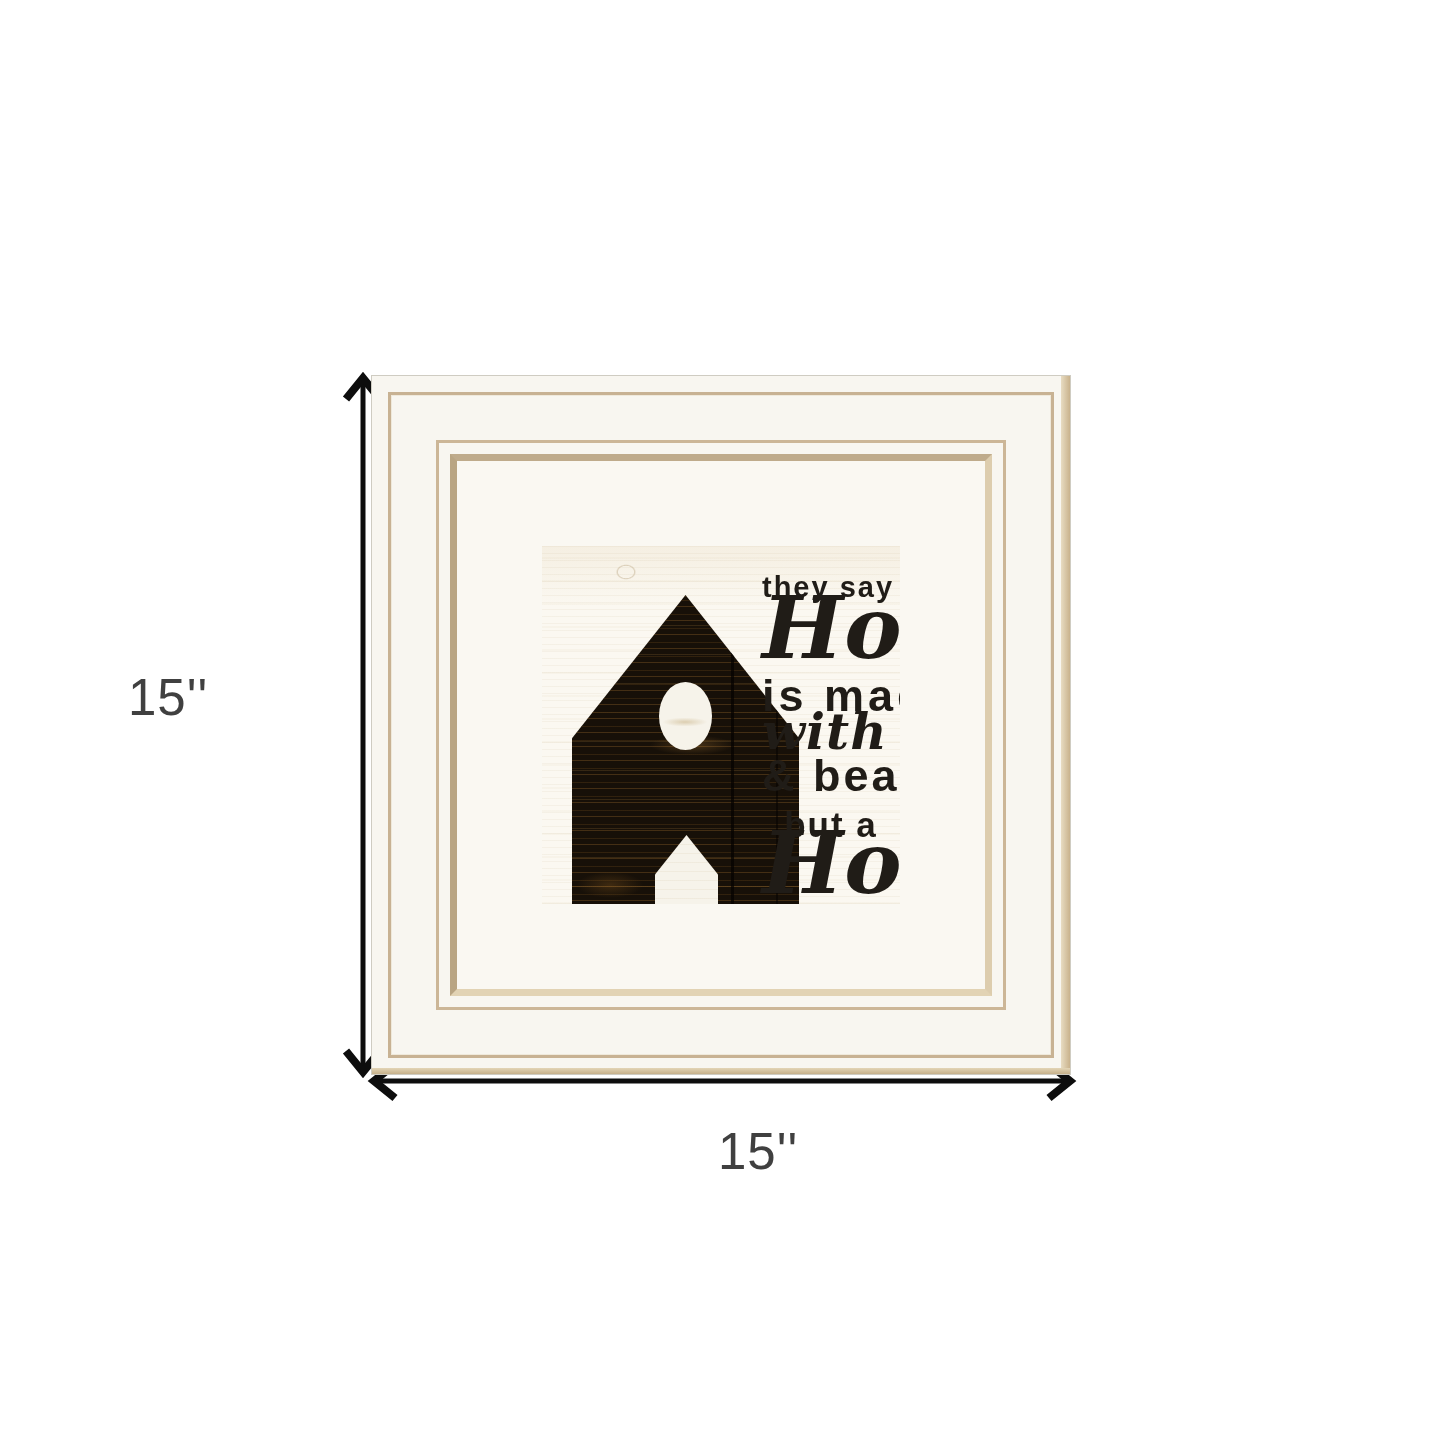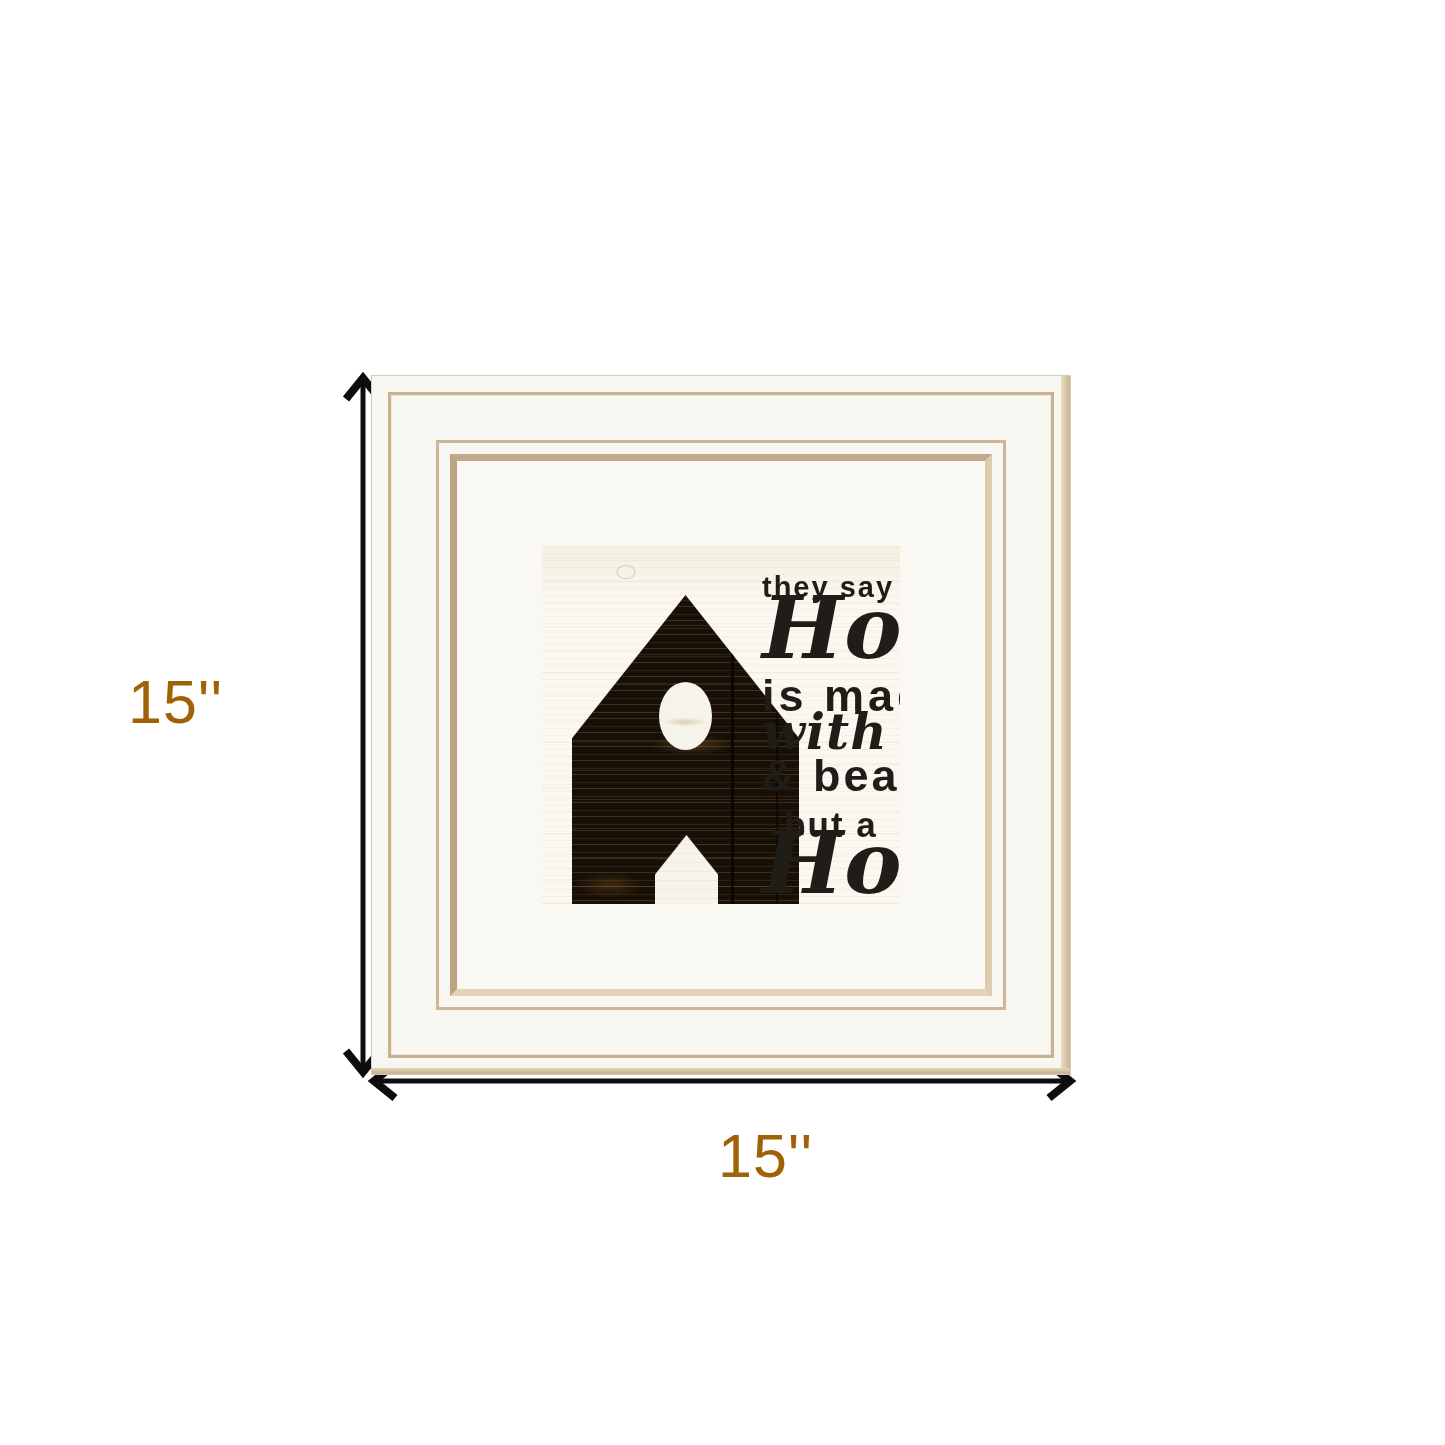--- a/index.html
+++ b/index.html
@@ -4,21 +4,21 @@
 <style>
   html,body{margin:0;padding:0;background:#ffffff;}
   .stage{
     position:relative;width:1445px;height:1445px;background:#ffffff;overflow:hidden;
     font-family:"Liberation Sans",sans-serif;
   }
 
   
   .dim-svg{position:absolute;left:0;top:0;width:1445px;height:1445px;}
   .dim-label{
-    position:absolute;color:#a16207;font-size:61px;line-height:1;
+    position:absolute;color:#404040;font-size:51px;line-height:1;
     font-family:"Liberation Sans",sans-serif;letter-spacing:1px;
   }
   .dim-label.vertical{left:128px;top:672px;}
   .dim-label.horizontal{left:718px;top:1126px;}
 
   
   .frame{
     position:absolute;left:371px;top:375px;width:700px;height:700px;
     background:#f8f6f0;border:1px solid #cfccc2;box-sizing:border-box;
   }

